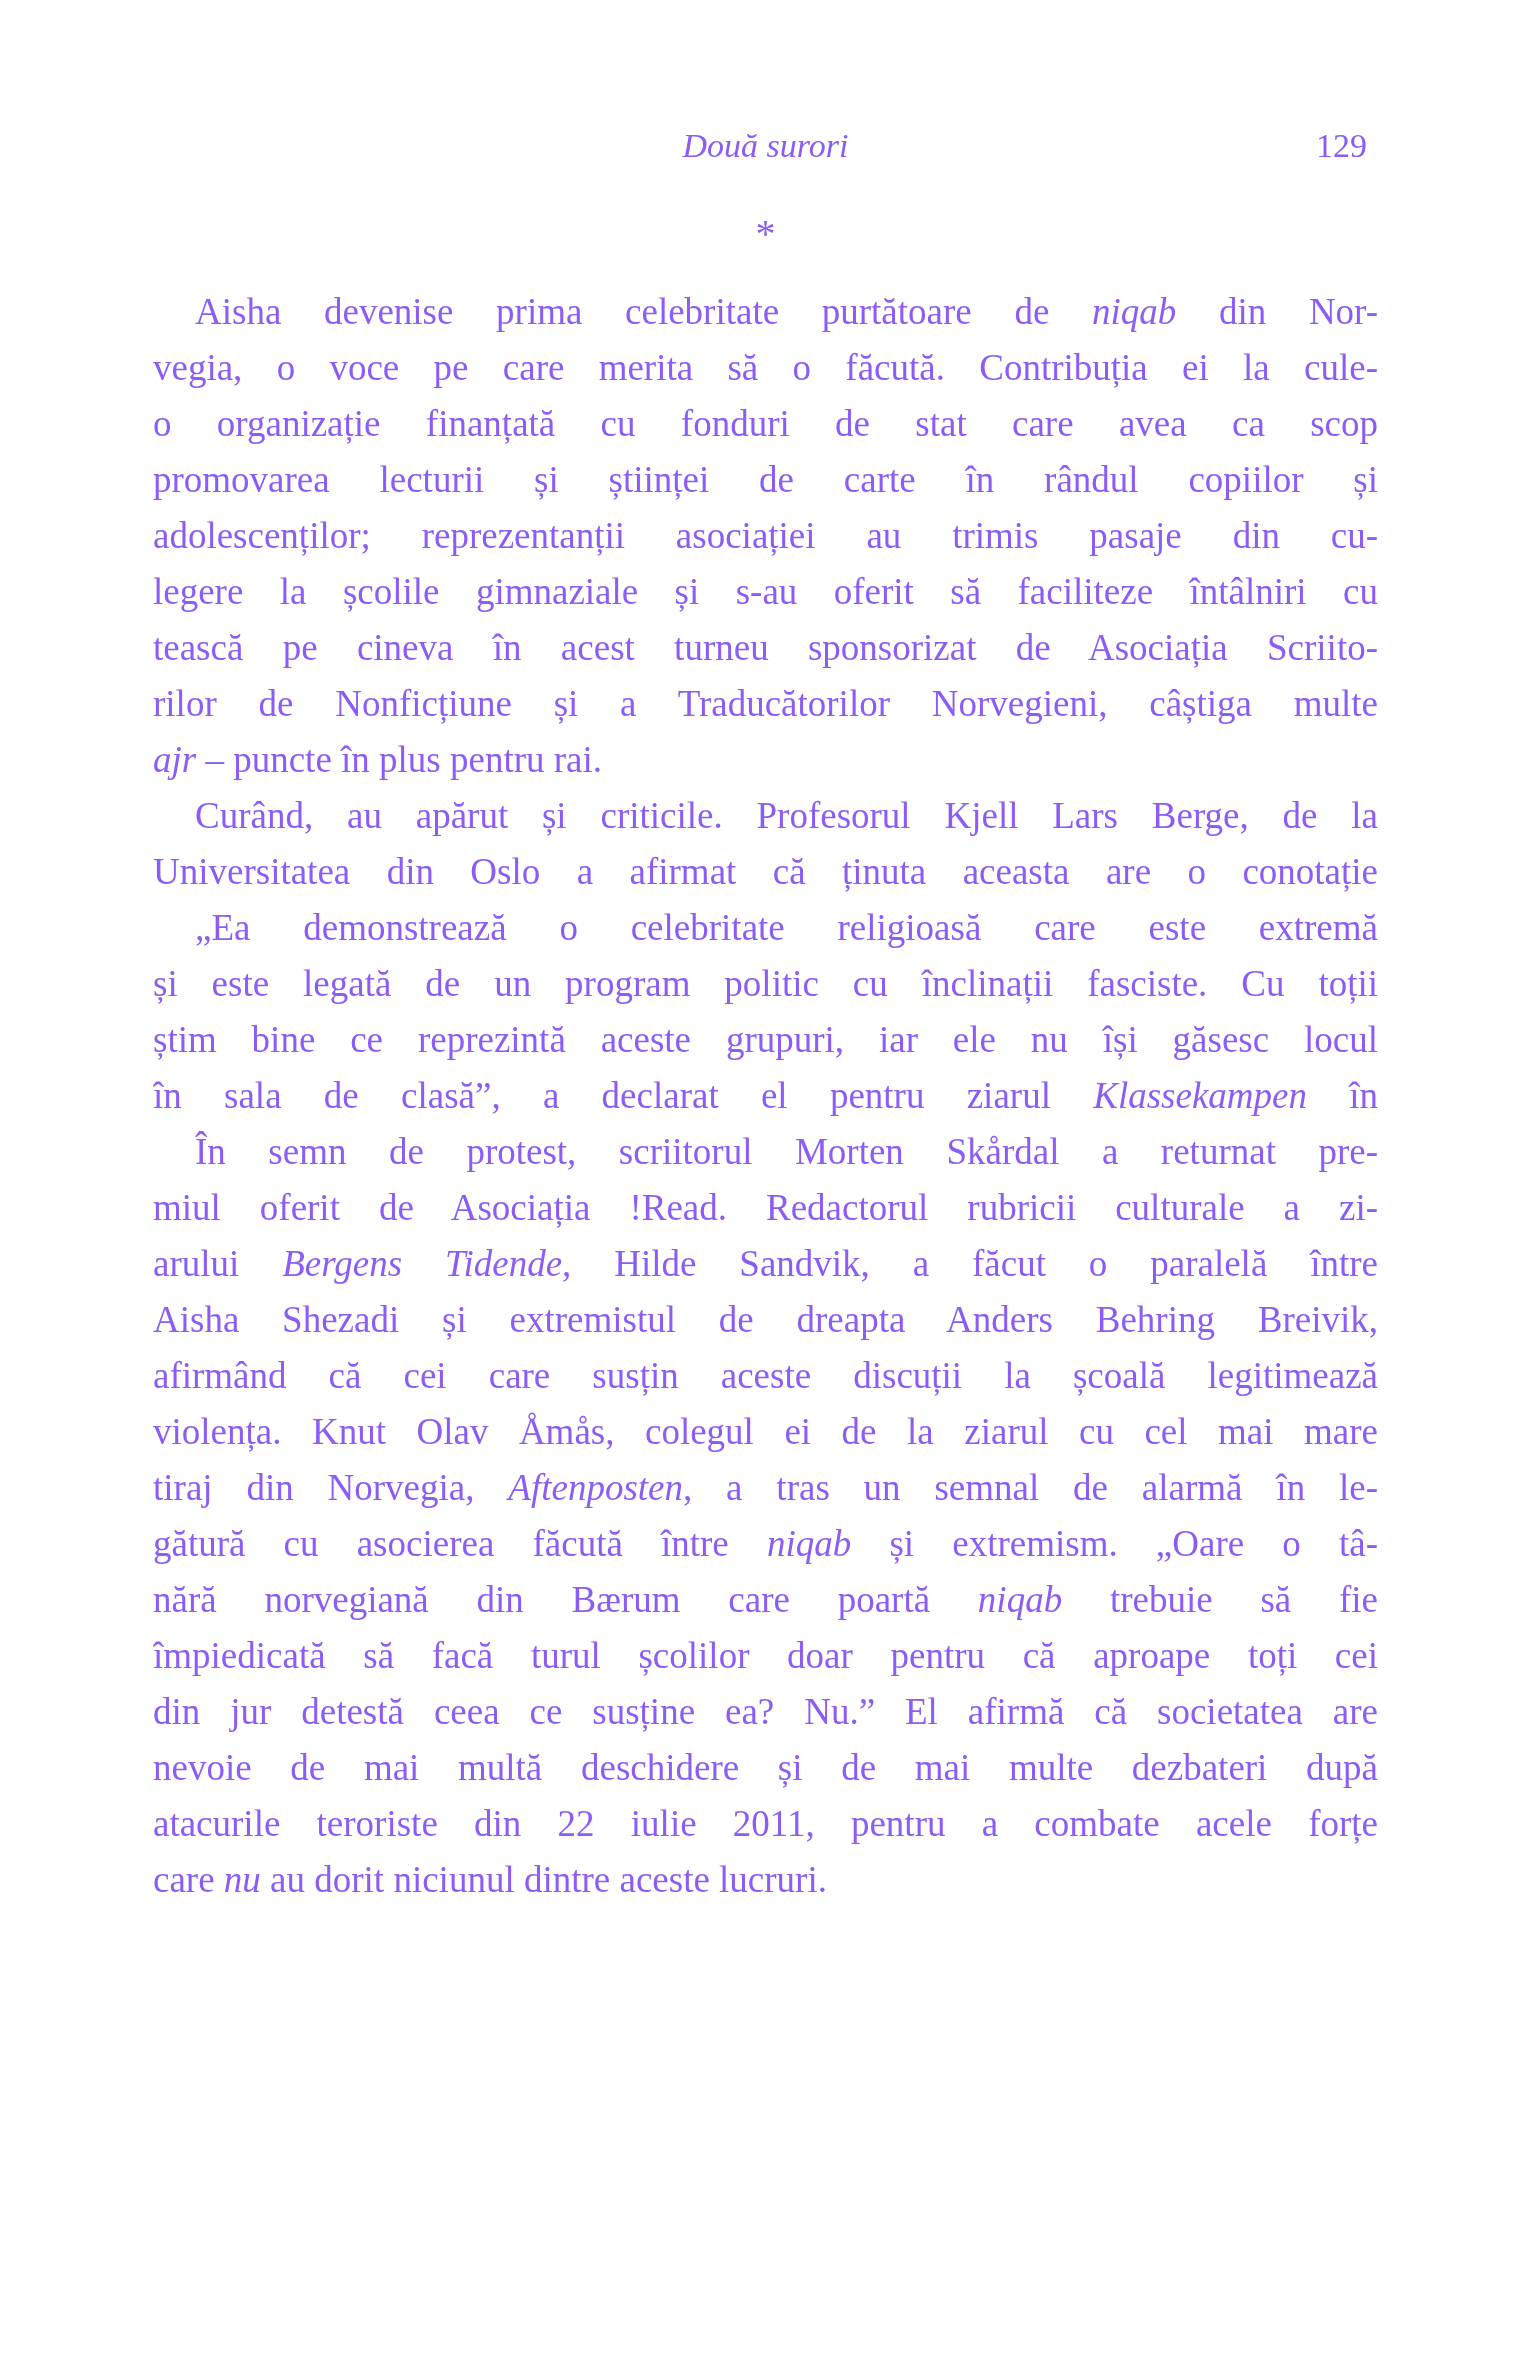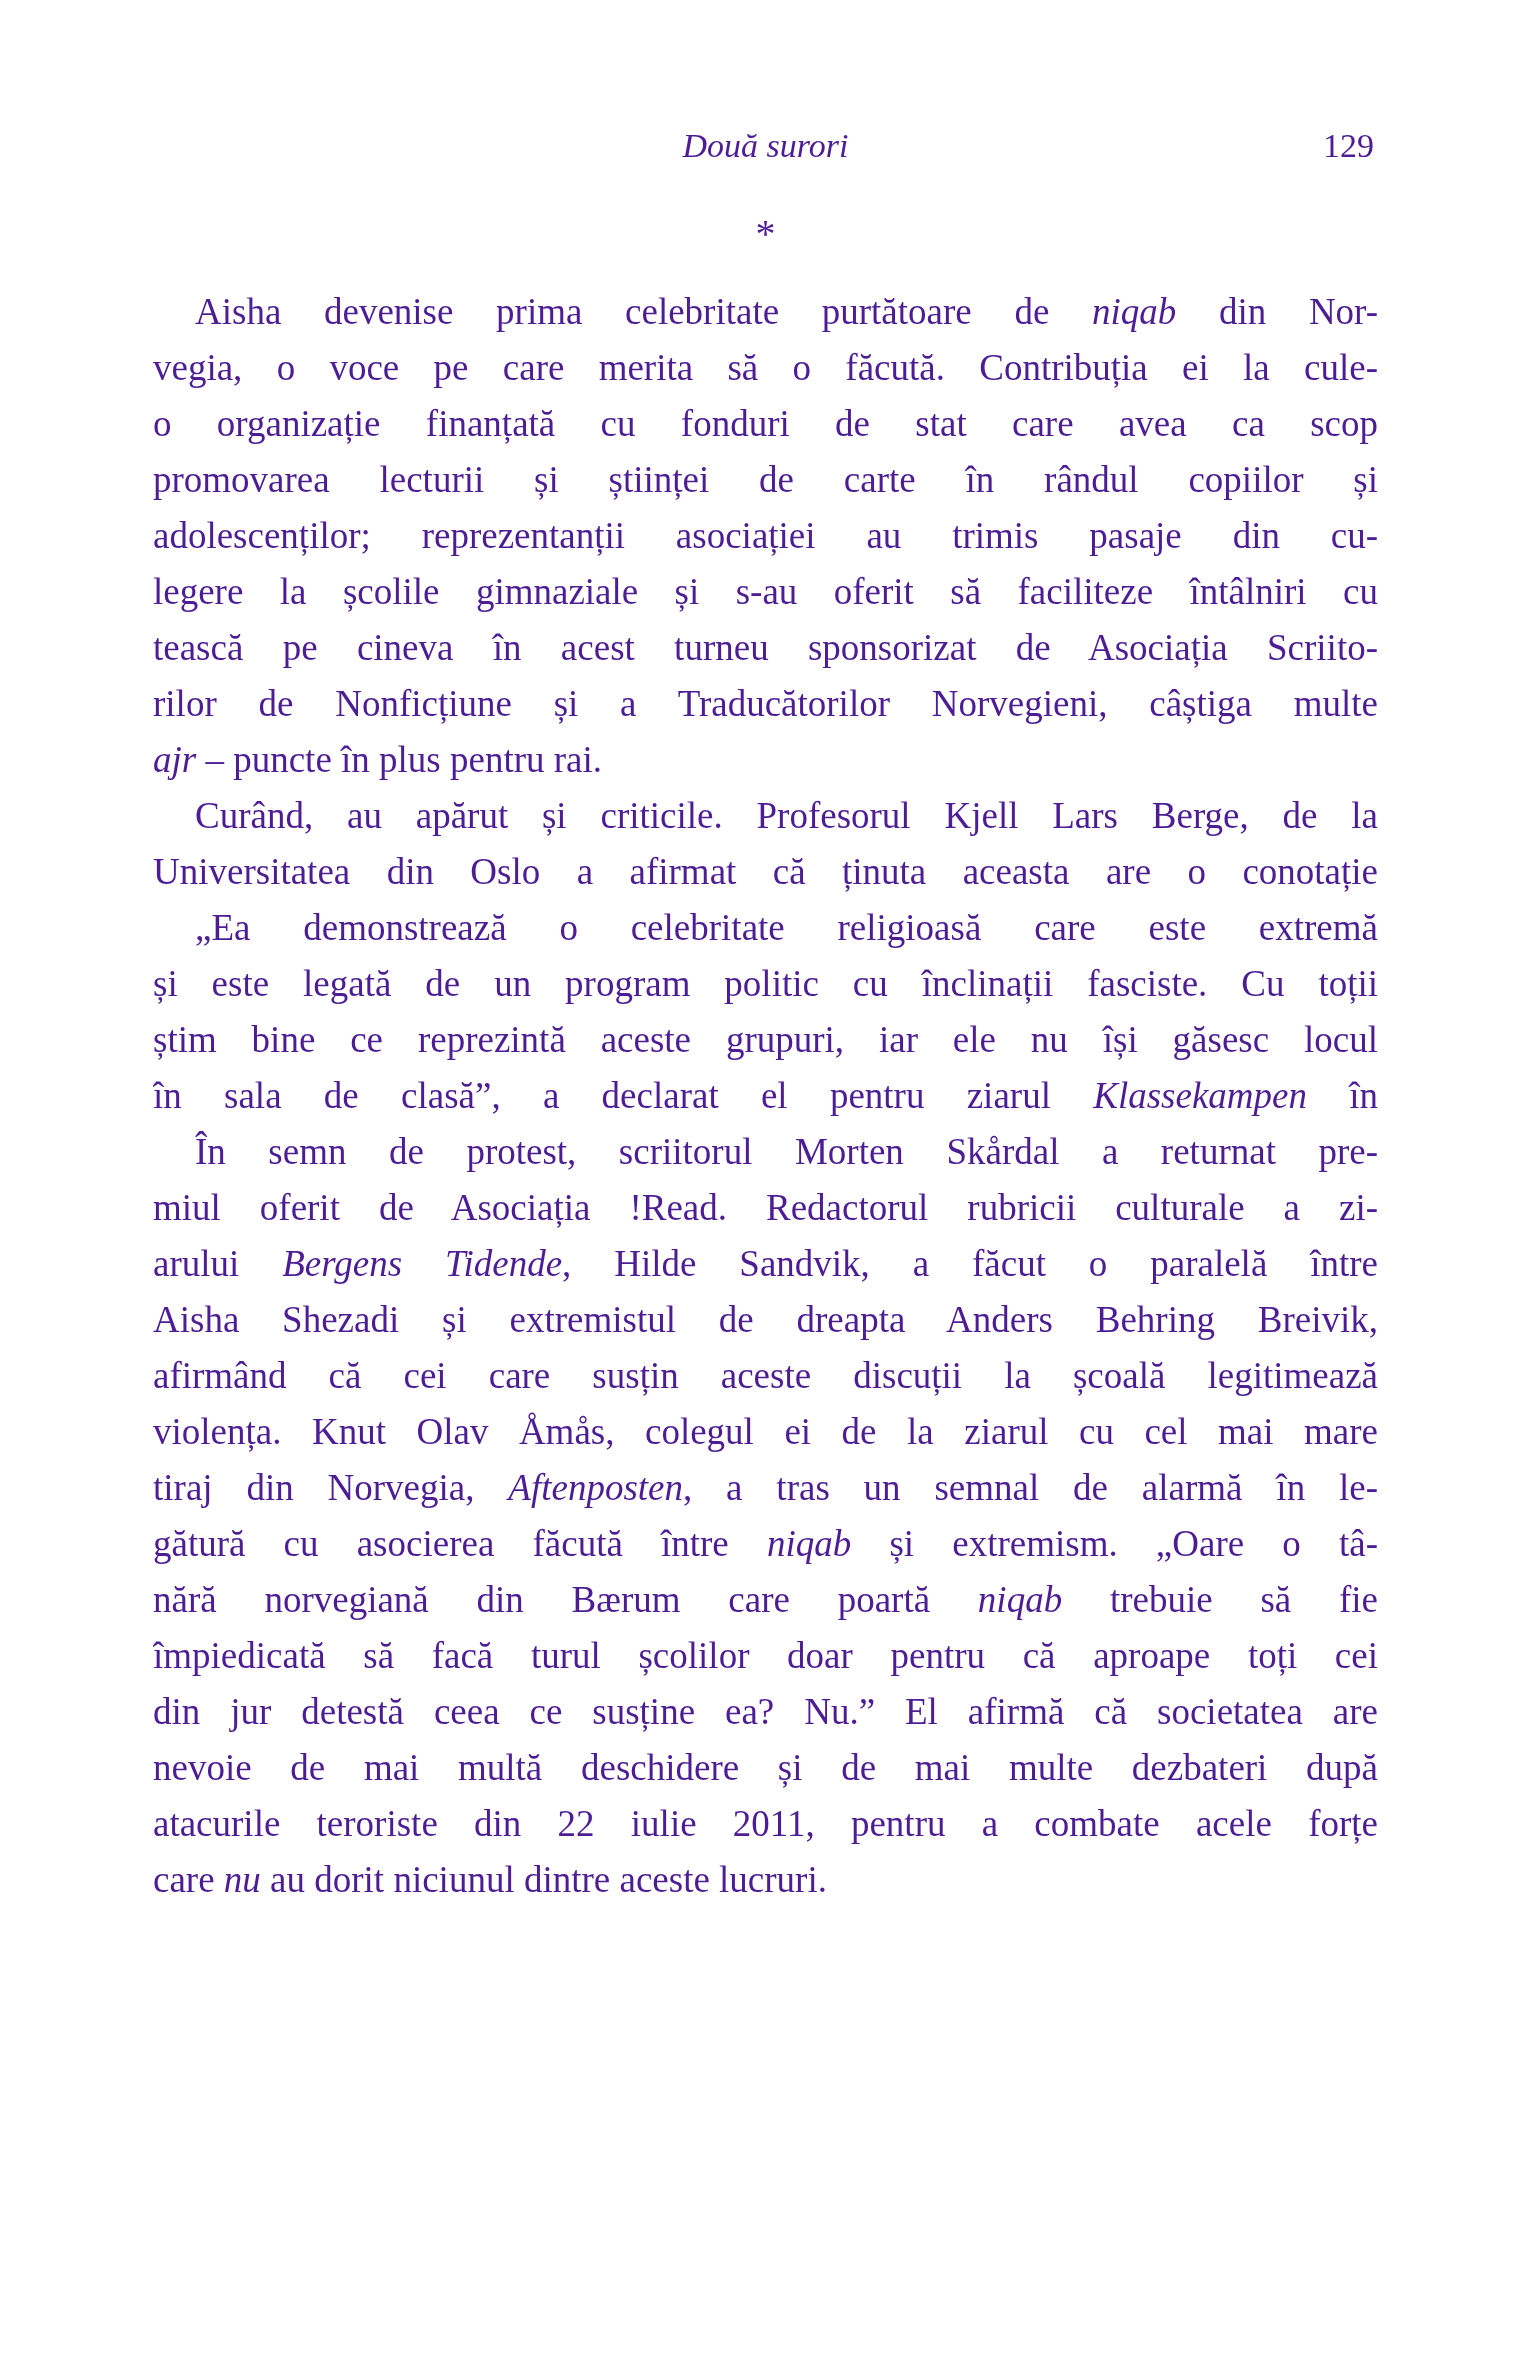--- a/index.html
+++ b/index.html
@@ -2,42 +2,42 @@
 <html lang="ro"><head>
 <meta charset="utf-8">
 <style>
   html, body { margin: 0; padding: 0; background: #e8e8e8; }
   .page {
     position: relative;
     width: 1535px;
     height: 2362px;
     background: #ffffff;
     font-family: "Liberation Serif", serif;
-    color: #4c1d95;
+    color: #8b5cf6;
     margin: 0 auto;
     overflow: hidden;
   }
   .running-head {
     position: absolute;
     top: 124px;
     left: 153px;
     width: 1225px;
     height: 46px;
   }
   .running-title {
     position: absolute;
     left: 0; right: 0;
     text-align: center;
     font-style: italic;
     font-size: 34px;
     line-height: 44px;
   }
   .folio {
     position: absolute;
-    right: 4px;
+    right: 11px;
     top: 0;
     font-size: 34px;
     line-height: 44px;
   }
   .section-break {
     position: absolute;
     top: 210px;
     left: 153px;
     width: 1225px;
     text-align: center;

